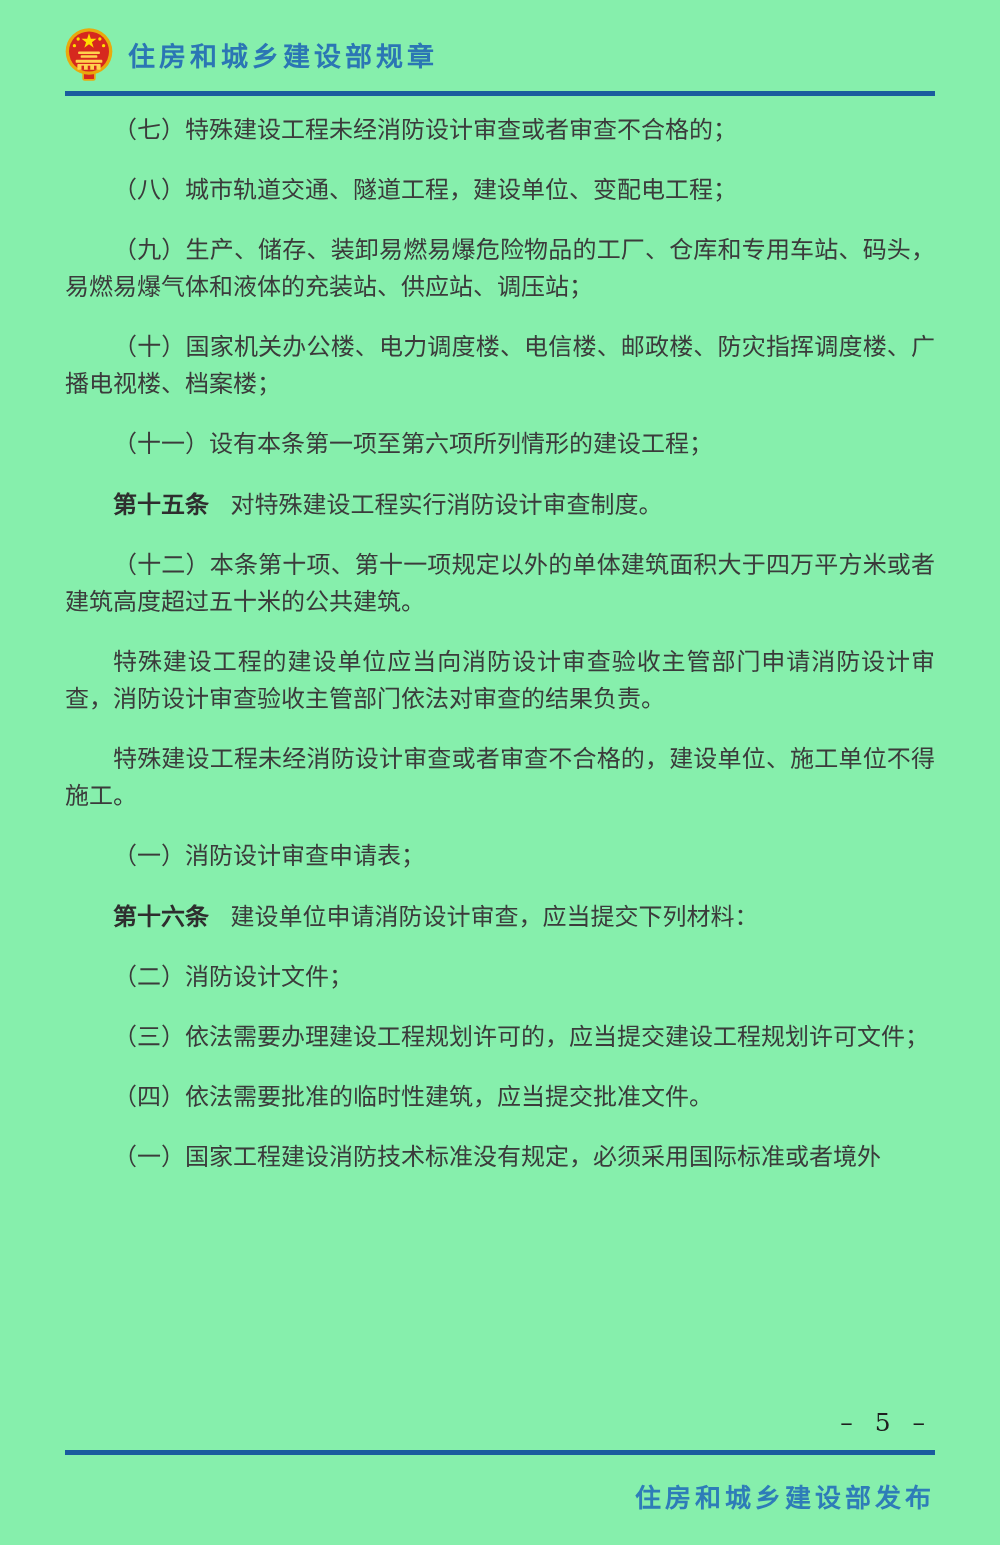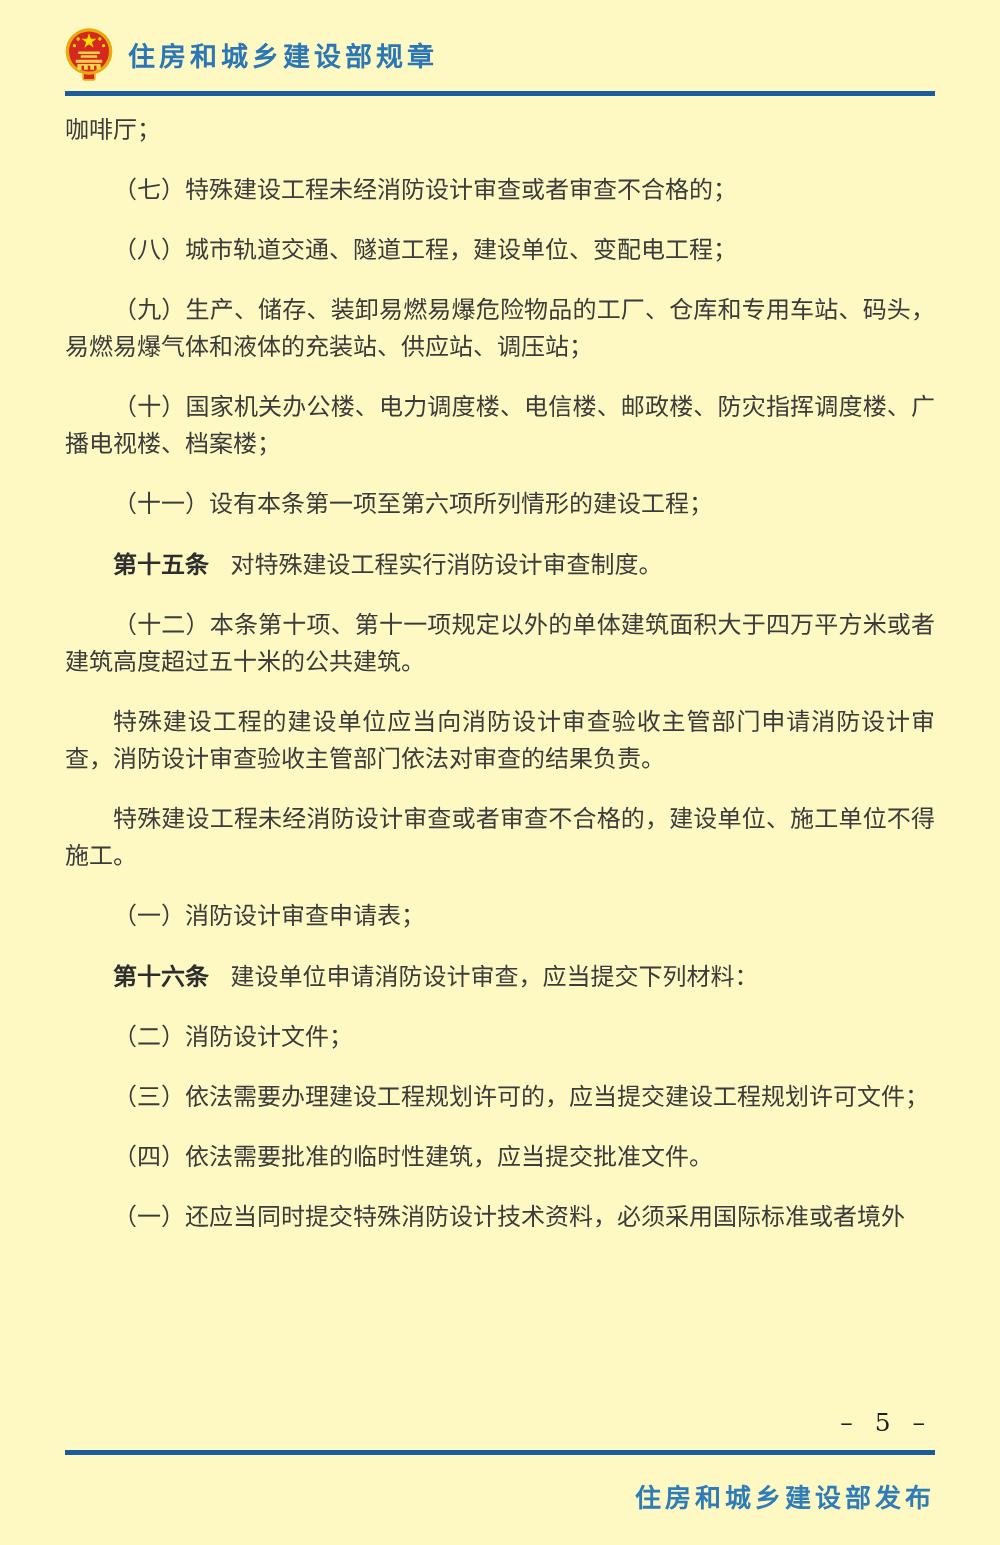--- a/index.html
+++ b/index.html
@@ -7,21 +7,21 @@
     --rule:#1A5C9E;
     --body-text:#3B3B3B;
   }
   *{margin:0;padding:0;box-sizing:border-box;}
   html,body{background:#ffffff;}
   body{font-family:"Liberation Serif","DejaVu Serif",serif;}
   .page{
     position:relative;
     width:1000px;
     height:1545px;
-    background:#fef9c3;
+    background:#86efac;
     overflow:hidden;
   }
   
   .header{
     position:absolute;
     left:64px; top:26px;
     display:flex;
     align-items:center;
     gap:14px;
   }
@@ -107,23 +107,20 @@
         <rect x="28.5" y="47" width="3" height="5" fill="#D6281E"></rect>
         <rect x="36" y="47" width="3" height="5" fill="#D6281E"></rect>
       </svg>
     </span>
     <span class="page-title">住房和城乡建设部规章</span>
   </div>
 
   <div class="rule top"></div>
 
   <main class="doc">
-      <p class="para no-indent">
-      <span class="ptext">咖啡厅；</span>
-    </p>
       <p class="para">
       <span class="ptext">（七）特殊建设工程未经消防设计审查或者审查不合格的；</span>
     </p>
       <p class="para">
       <span class="ptext">（八）城市轨道交通、隧道工程，建设单位、变配电工程；</span>
     </p>
       <p class="para">
       <span class="ptext">（九）生产、储存、装卸易燃易爆危险物品的工厂、仓库和专用车站、码头，易燃易爆气体和液体的充装站、供应站、调压站；</span>
     </p>
       <p class="para">
@@ -153,21 +150,21 @@
       <p class="para">
       <span class="ptext">（二）消防设计文件；</span>
     </p>
       <p class="para">
       <span class="ptext">（三）依法需要办理建设工程规划许可的，应当提交建设工程规划许可文件；</span>
     </p>
       <p class="para">
       <span class="ptext">（四）依法需要批准的临时性建筑，应当提交批准文件。</span>
     </p>
       <p class="para">
-      <span class="ptext">（一）还应当同时提交特殊消防设计技术资料，必须采用国际标准或者境外</span>
+      <span class="ptext">（一）国家工程建设消防技术标准没有规定，必须采用国际标准或者境外</span>
     </p>
     </main>
 
   <div class="page-number">– 5 –</div>
   <div class="rule bottom"></div>
   <div class="publisher">住房和城乡建设部发布</div>
 
 </div>
 
 </body></html>

